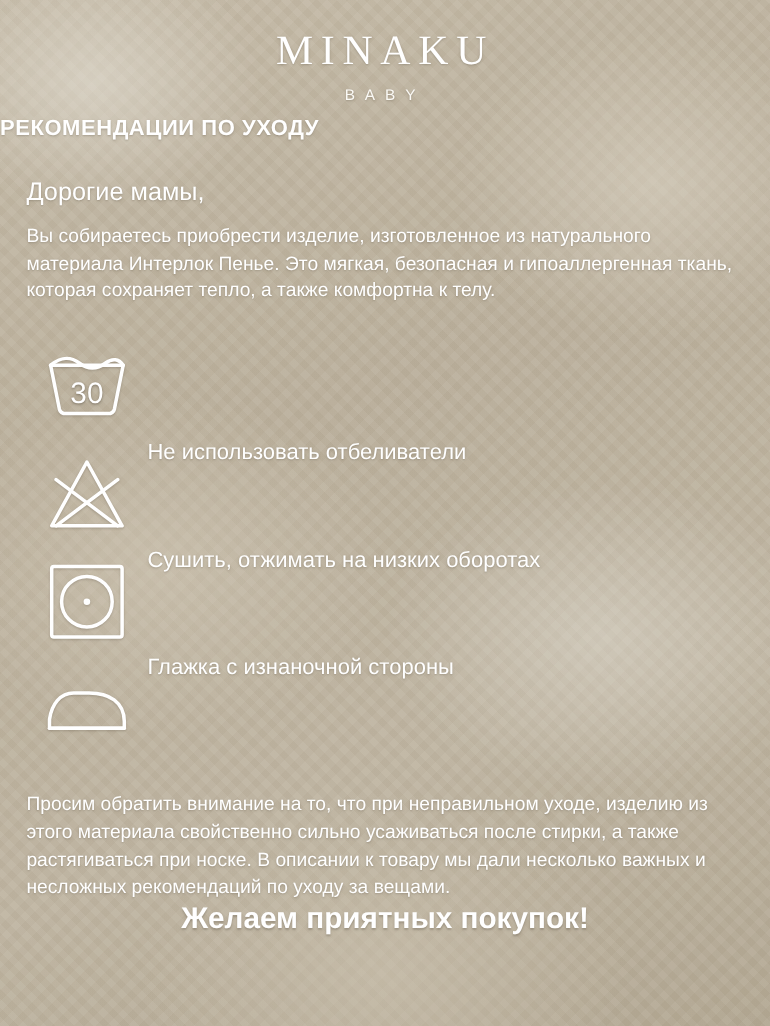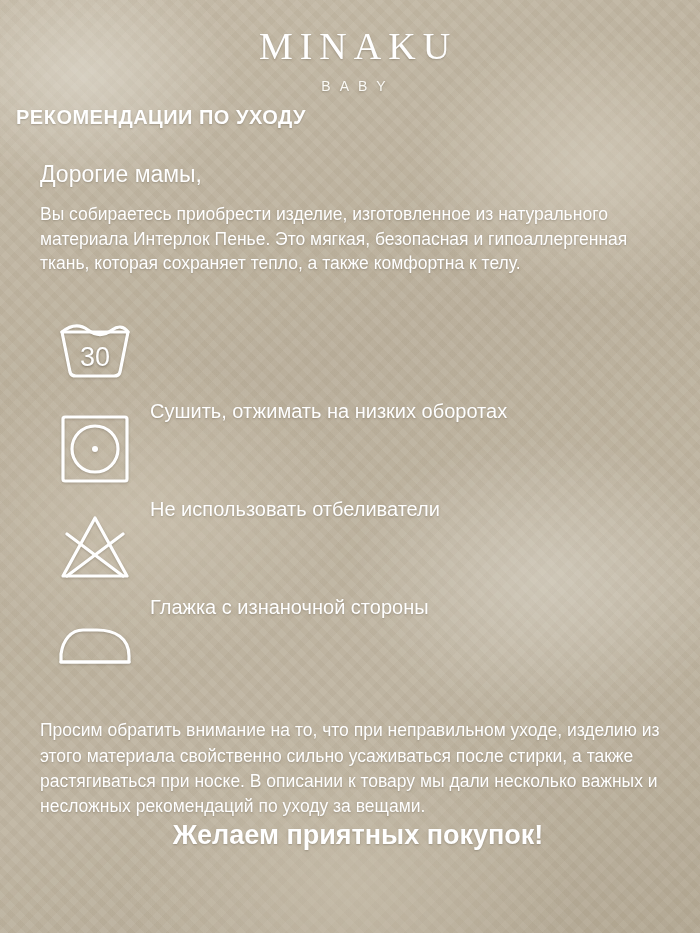--- a/index.html
+++ b/index.html
@@ -22,21 +22,20 @@
     background-color: #cdc3b0;
     background-image:
       radial-gradient(ellipse 220px 160px at 12% 8%, rgba(255,252,243,0.55), rgba(255,252,243,0) 70%),
       radial-gradient(ellipse 260px 200px at 85% 18%, rgba(246,240,226,0.5), rgba(246,240,226,0) 70%),
       radial-gradient(ellipse 300px 220px at 20% 55%, rgba(236,228,210,0.45), rgba(236,228,210,0) 70%),
       radial-gradient(ellipse 280px 200px at 78% 62%, rgba(255,253,246,0.4), rgba(255,253,246,0) 70%),
       radial-gradient(ellipse 320px 240px at 50% 95%, rgba(226,217,198,0.5), rgba(226,217,198,0) 70%),
       repeating-linear-gradient(45deg, rgba(255,255,255,0.05) 0 6px, rgba(150,138,118,0.05) 6px 12px),
       repeating-linear-gradient(-45deg, rgba(255,255,255,0.045) 0 7px, rgba(150,138,118,0.045) 7px 14px),
       linear-gradient(160deg, #d6ccb8 0%, #c9bea9 40%, #cfc5b1 70%, #bfb49e 100%);
-    padding-left: 16px;
   }
   .overlay {
     position: absolute;
     inset: 0;
     background: rgba(120,110,95,0.18);
   }
   .content {
     position: relative;
     width: 100%;
     height: 100%;
@@ -156,42 +155,42 @@
           <svg width="78" height="58" viewBox="0 0 78 58">
             <path d="M6 10 L72 10 L64 50 Q63 54 58 54 L20 54 Q15 54 14 50 Z" fill="none" stroke="#ffffff" stroke-width="3.2" stroke-linejoin="round"></path>
             <path d="M6 10 C16 2, 24 2, 32 8 C40 14, 48 14, 56 8 C62 3.5, 68 4, 72 10" fill="none" stroke="#ffffff" stroke-width="3.2" stroke-linecap="round"></path>
             <text x="39" y="44" font-family="Liberation Sans, sans-serif" font-size="27" fill="#ffffff" text-anchor="middle">30</text>
           </svg>
         </div>
       </div>
 
       <div class="care-row">
         <div class="care-icon">
+          <svg width="76" height="70" viewBox="0 0 76 70">
+            <path d="M38 6 L70 64 L6 64 Z" fill="none" stroke="#ffffff" stroke-width="3.2" stroke-linejoin="round"></path>
+            <line x1="10" y1="22" x2="66" y2="64" stroke="#ffffff" stroke-width="3.2" stroke-linecap="round"></line>
+            <line x1="66" y1="22" x2="10" y2="64" stroke="#ffffff" stroke-width="3.2" stroke-linecap="round"></line>
+          </svg>
+        </div>
+        <div class="care-label">Не использовать отбеливатели</div>
+      </div>
+
+      <div class="care-row">
+        <div class="care-icon">
           <svg width="74" height="74" viewBox="0 0 74 74">
             <rect x="5" y="5" width="64" height="64" rx="2" fill="none" stroke="#ffffff" stroke-width="3.2"></rect>
             <circle cx="37" cy="37" r="23" fill="none" stroke="#ffffff" stroke-width="3.2"></circle>
             <circle cx="37" cy="37" r="3" fill="#ffffff"></circle>
           </svg>
         </div>
         <div class="care-label">Сушить, отжимать на низких оборотах</div>
       </div>
 
       <div class="care-row">
         <div class="care-icon">
-          <svg width="76" height="70" viewBox="0 0 76 70">
-            <path d="M38 6 L70 64 L6 64 Z" fill="none" stroke="#ffffff" stroke-width="3.2" stroke-linejoin="round"></path>
-            <line x1="10" y1="22" x2="66" y2="64" stroke="#ffffff" stroke-width="3.2" stroke-linecap="round"></line>
-            <line x1="66" y1="22" x2="10" y2="64" stroke="#ffffff" stroke-width="3.2" stroke-linecap="round"></line>
-          </svg>
-        </div>
-        <div class="care-label">Не использовать отбеливатели</div>
-      </div>
-
-      <div class="care-row">
-        <div class="care-icon">
           <svg width="84" height="54" viewBox="0 0 84 54">
             <path d="M8 44 L76 44 L76 38 C76 20, 62 12, 44 12 L30 12 C18 12, 10 22, 8 36 Z" fill="none" stroke="#ffffff" stroke-width="3.2" stroke-linejoin="round"></path>
             <line x1="8" y1="44" x2="76" y2="44" stroke="#ffffff" stroke-width="3.2" stroke-linecap="round"></line>
           </svg>
         </div>
         <div class="care-label">Глажка с изнаночной стороны</div>
       </div>
 
     </div>
 

